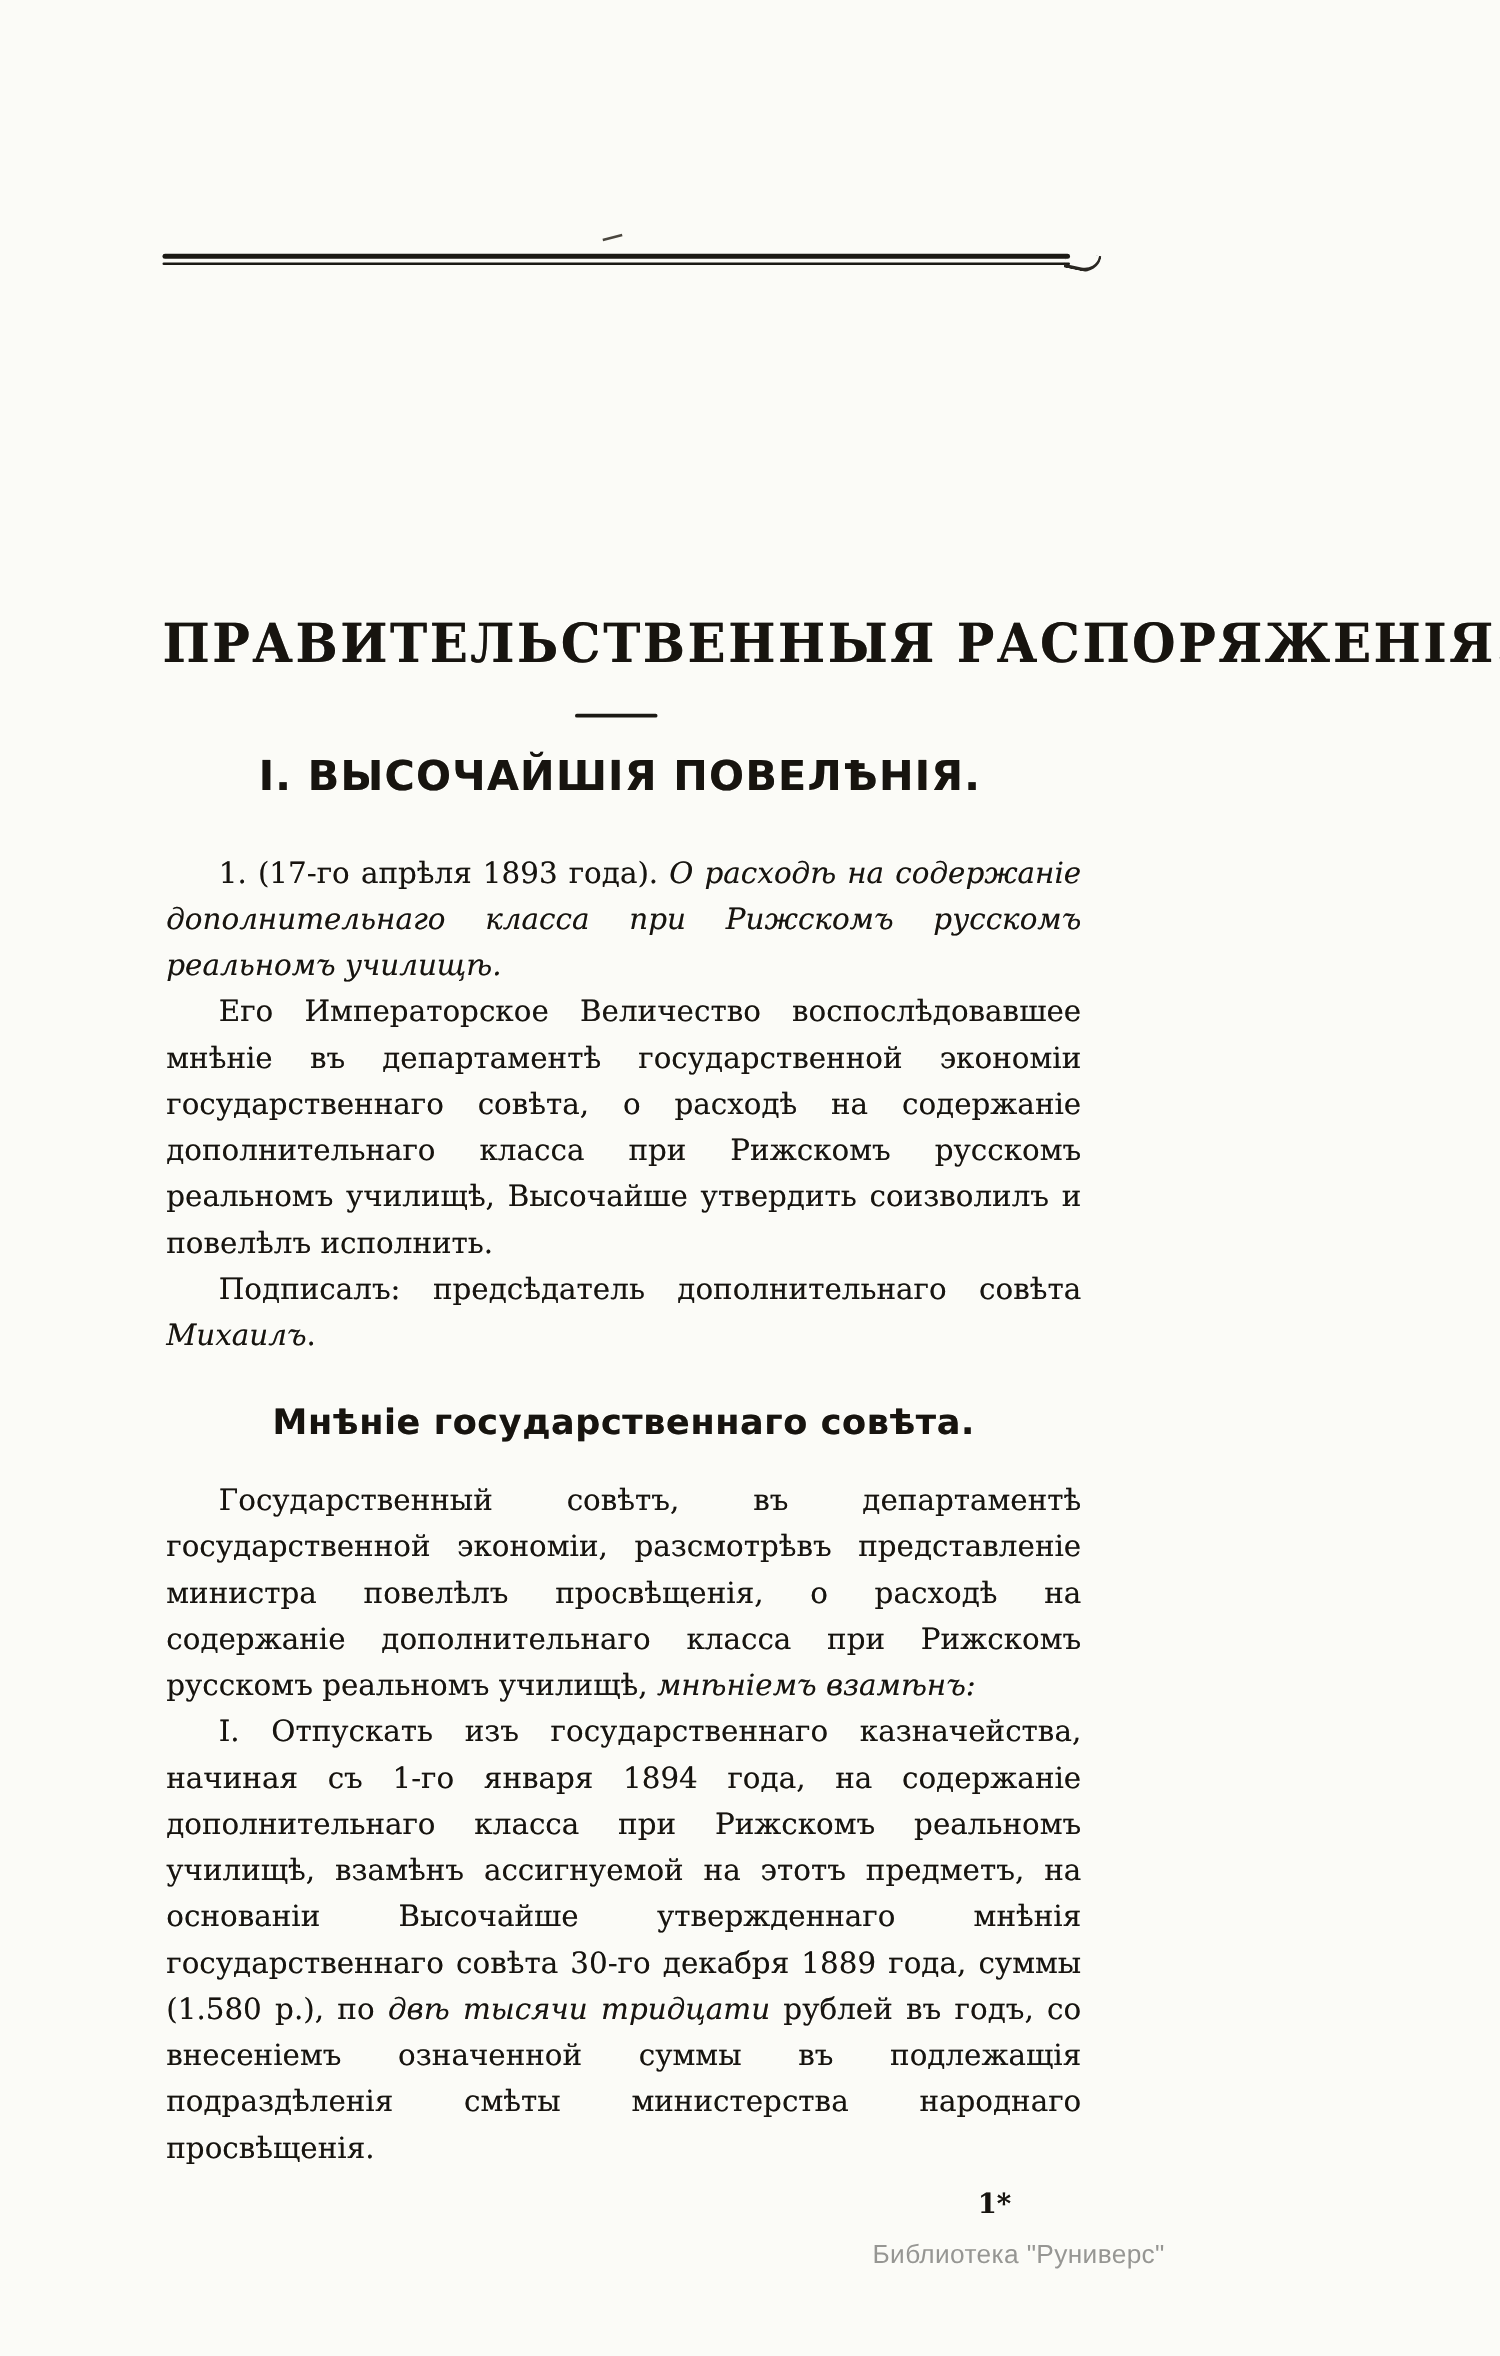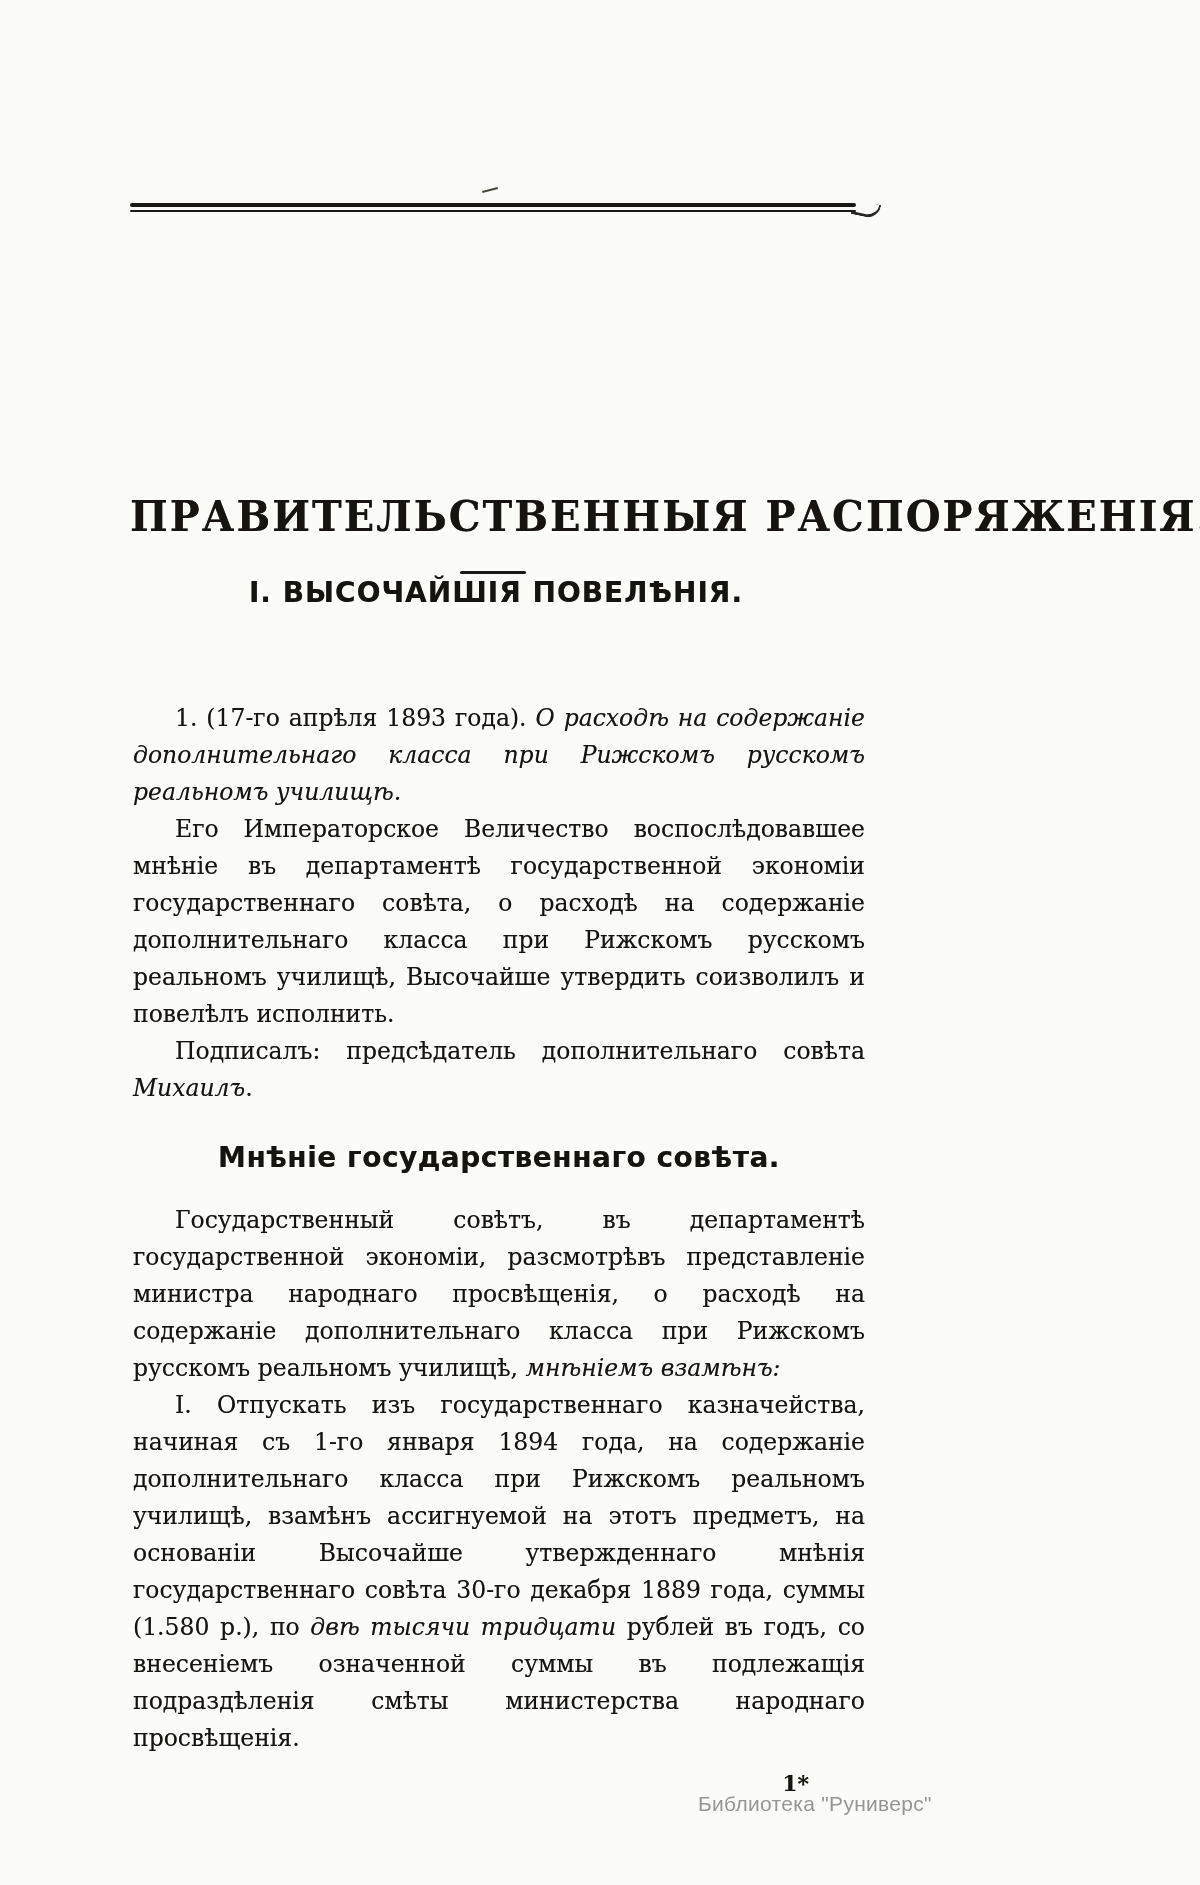--- a/index.html
+++ b/index.html
@@ -80,36 +80,36 @@
     width: 66px;
     height: 3px;
     background: #1b1914;
     border-radius: 2px;
   }
 
   
   .section-heading {
     position: absolute;
     left: 130px;
-    top: 576px;
+    top: 601px;
     width: 732px;
     margin: 0;
     text-align: center;
     font-family: "DejaVu Sans", sans-serif;
-    font-size: 28px;
+    font-size: 33px;
     font-weight: 700;
     letter-spacing: 1px;
     text-shadow: 0 0 0.4px rgba(0,0,0,0.5);
   }
 
   
   .body-column {
     position: absolute;
     left: 133px;
-    top: 700px;
+    top: 680px;
     width: 732px;
     font-size: 23.5px;
     line-height: 37px;
     text-align: justify;
     text-shadow: 0 0 0.4px rgba(0,0,0,0.45);
   }
   .body-column p {
     margin: 0;
     text-indent: 42px;
   }
@@ -171,21 +171,21 @@
 
     <p>Его Императорское Величество воспослѣдовавшее мнѣніе въ департаментѣ государственной экономіи государственнаго совѣта, о расходѣ на содержаніе дополнительнаго класса при Рижскомъ русскомъ реальномъ училищѣ, Высочайше утвердить соизволилъ и повелѣлъ исполнить.</p>
 
     <p>
       <span>Подписалъ: предсѣдатель дополнительнаго совѣта </span><em>Михаилъ</em><span>.</span>
     </p>
 
     <p class="opinion-heading">Мнѣніе государственнаго совѣта.</p>
 
     <p>
-      <span>Государственный совѣтъ, въ департаментѣ государственной экономіи, разсмотрѣвъ представленіе министра народнаго просвѣщенія, о расходѣ на содержаніе дополнительнаго класса при Рижскомъ русскомъ реальномъ училищѣ, </span><em>мнѣніемъ взамѣнъ:</em>
+      <span>Государственный совѣтъ, въ департаментѣ государственной экономіи, разсмотрѣвъ представленіе министра повелѣлъ просвѣщенія, о расходѣ на содержаніе дополнительнаго класса при Рижскомъ русскомъ реальномъ училищѣ, </span><em>мнѣніемъ взамѣнъ:</em>
     </p>
 
     <p>
       <span>І. Отпускать изъ государственнаго казначейства, начиная съ 1-го января 1894 года, на содержаніе дополнительнаго класса при Рижскомъ реальномъ училищѣ, взамѣнъ ассигнуемой на этотъ предметъ, на основаніи Высочайше утвержденнаго мнѣнія государственнаго совѣта 30-го декабря 1889 года, суммы (1.580 р.), по </span><em>двѣ тысячи тридцати</em><span> рублей въ годъ, со внесеніемъ означенной суммы въ подлежащія подраздѣленія смѣты министерства народнаго просвѣщенія.</span>
     </p>
 
     <p class="page-marker">1*</p>
 
   </div>
 

